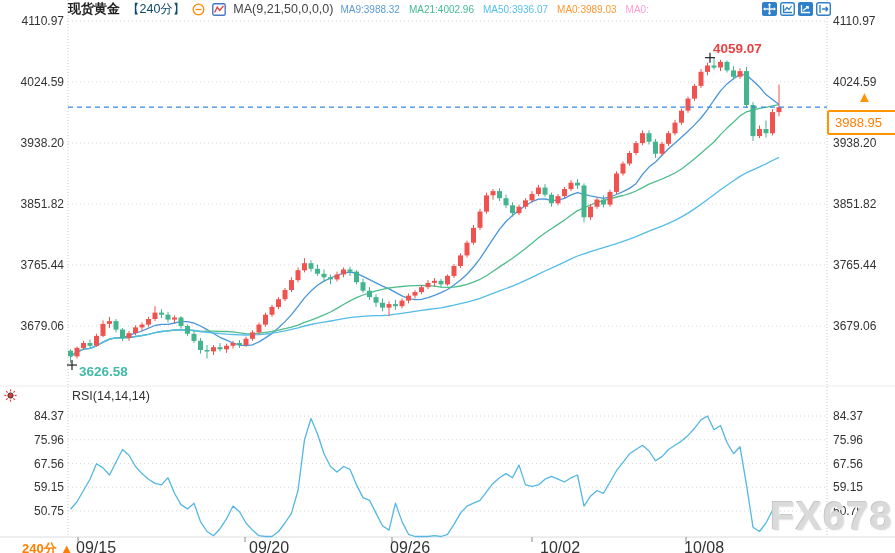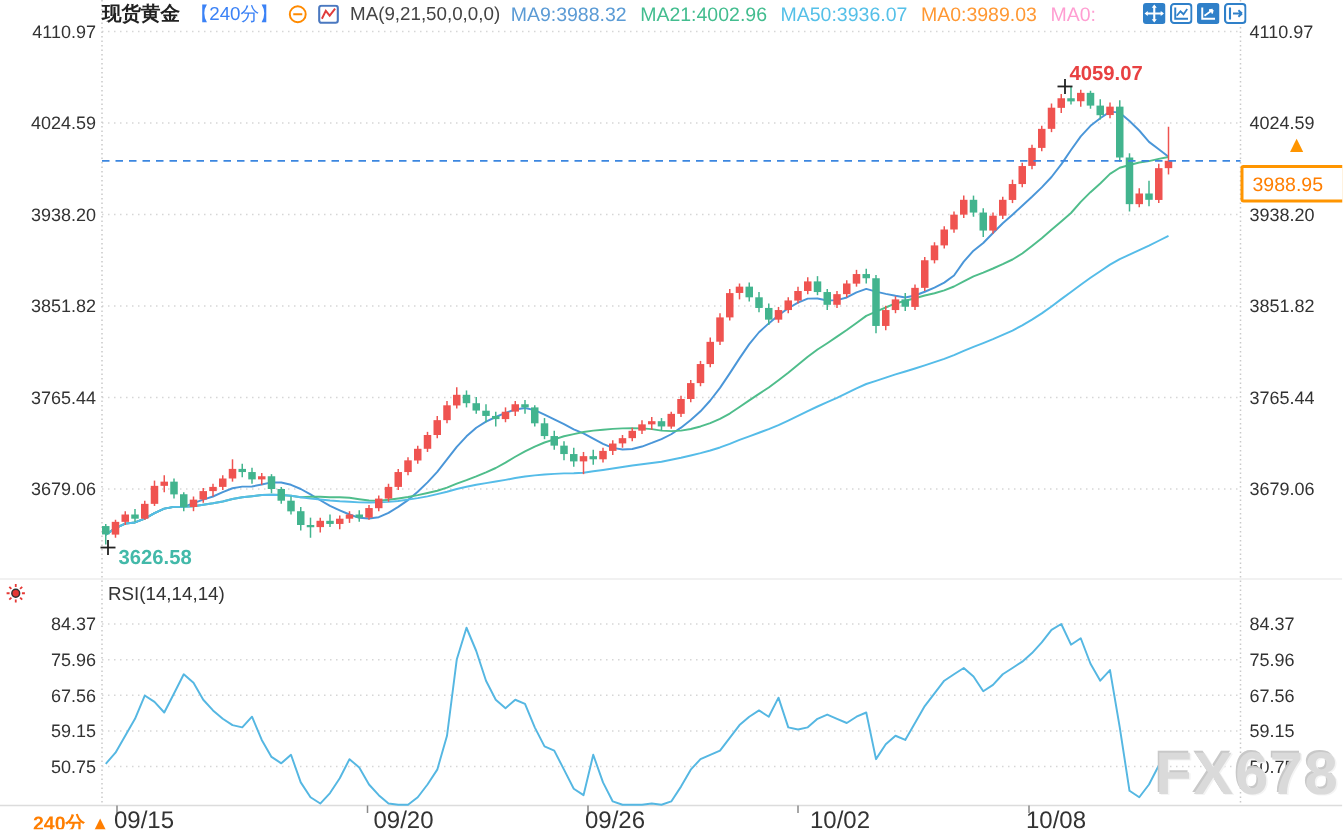--- a/index.html
+++ b/index.html
@@ -6,23 +6,23 @@
   #root{position:relative;width:895px;height:553px;background:#fff;overflow:hidden;
         font-family:"Liberation Sans","DejaVu Sans",sans-serif;-webkit-font-smoothing:antialiased;}
   #chart-svg{position:absolute;left:0;top:0;z-index:1;}
   .axl{position:absolute;font-size:12px;color:#333;z-index:2;white-space:nowrap;}
   .axl.left{left:0;width:64px;text-align:right;}
   .axl.right{left:833px;width:60px;text-align:left;}
   .datel{position:absolute;top:539px;font-size:16px;color:#333;z-index:2;white-space:nowrap;}
   #hdr{position:absolute;left:68px;top:1px;height:16px;display:flex;align-items:center;gap:7px;
        font-size:12.5px;z-index:3;white-space:nowrap;}
   #hdr .sym{font-weight:bold;color:#222;font-size:13px;}
-  #hdr .tf{color:#3b82f6;text-align:right;}
+  #hdr .tf{color:#0c4a6e;text-align:right;}
   #hdr .mat{color:#444;}
-  #hdr .mav{font-size:13px;}
+  #hdr .mav{font-size:10px;}
   #rsi-hdr{position:absolute;left:72px;top:388px;height:15px;display:flex;align-items:center;gap:10px;
        font-size:12.5px;z-index:3;white-space:nowrap;}
   #rsi-hdr .rt{color:#333;}
   #toolbar{position:absolute;left:762px;top:2px;display:flex;gap:3px;z-index:4;}
   #toolbar .tbi{width:15px;height:14px;display:block;cursor:pointer;}
   #price-tag{position:absolute;left:827px;top:110px;width:60px;height:21px;border:2px solid #ff9500;
        border-radius:2px;background:#fff;color:#ff7e00;font-size:13px;line-height:21px;
        padding-left:6px;z-index:4;}
   #price-arrow{position:absolute;left:857px;top:90px;color:#ff9500;font-size:15px;z-index:4;line-height:14px;}
   #hi-note{position:absolute;left:713px;top:41px;color:#e84142;font-weight:bold;font-size:13.5px;z-index:3;}

